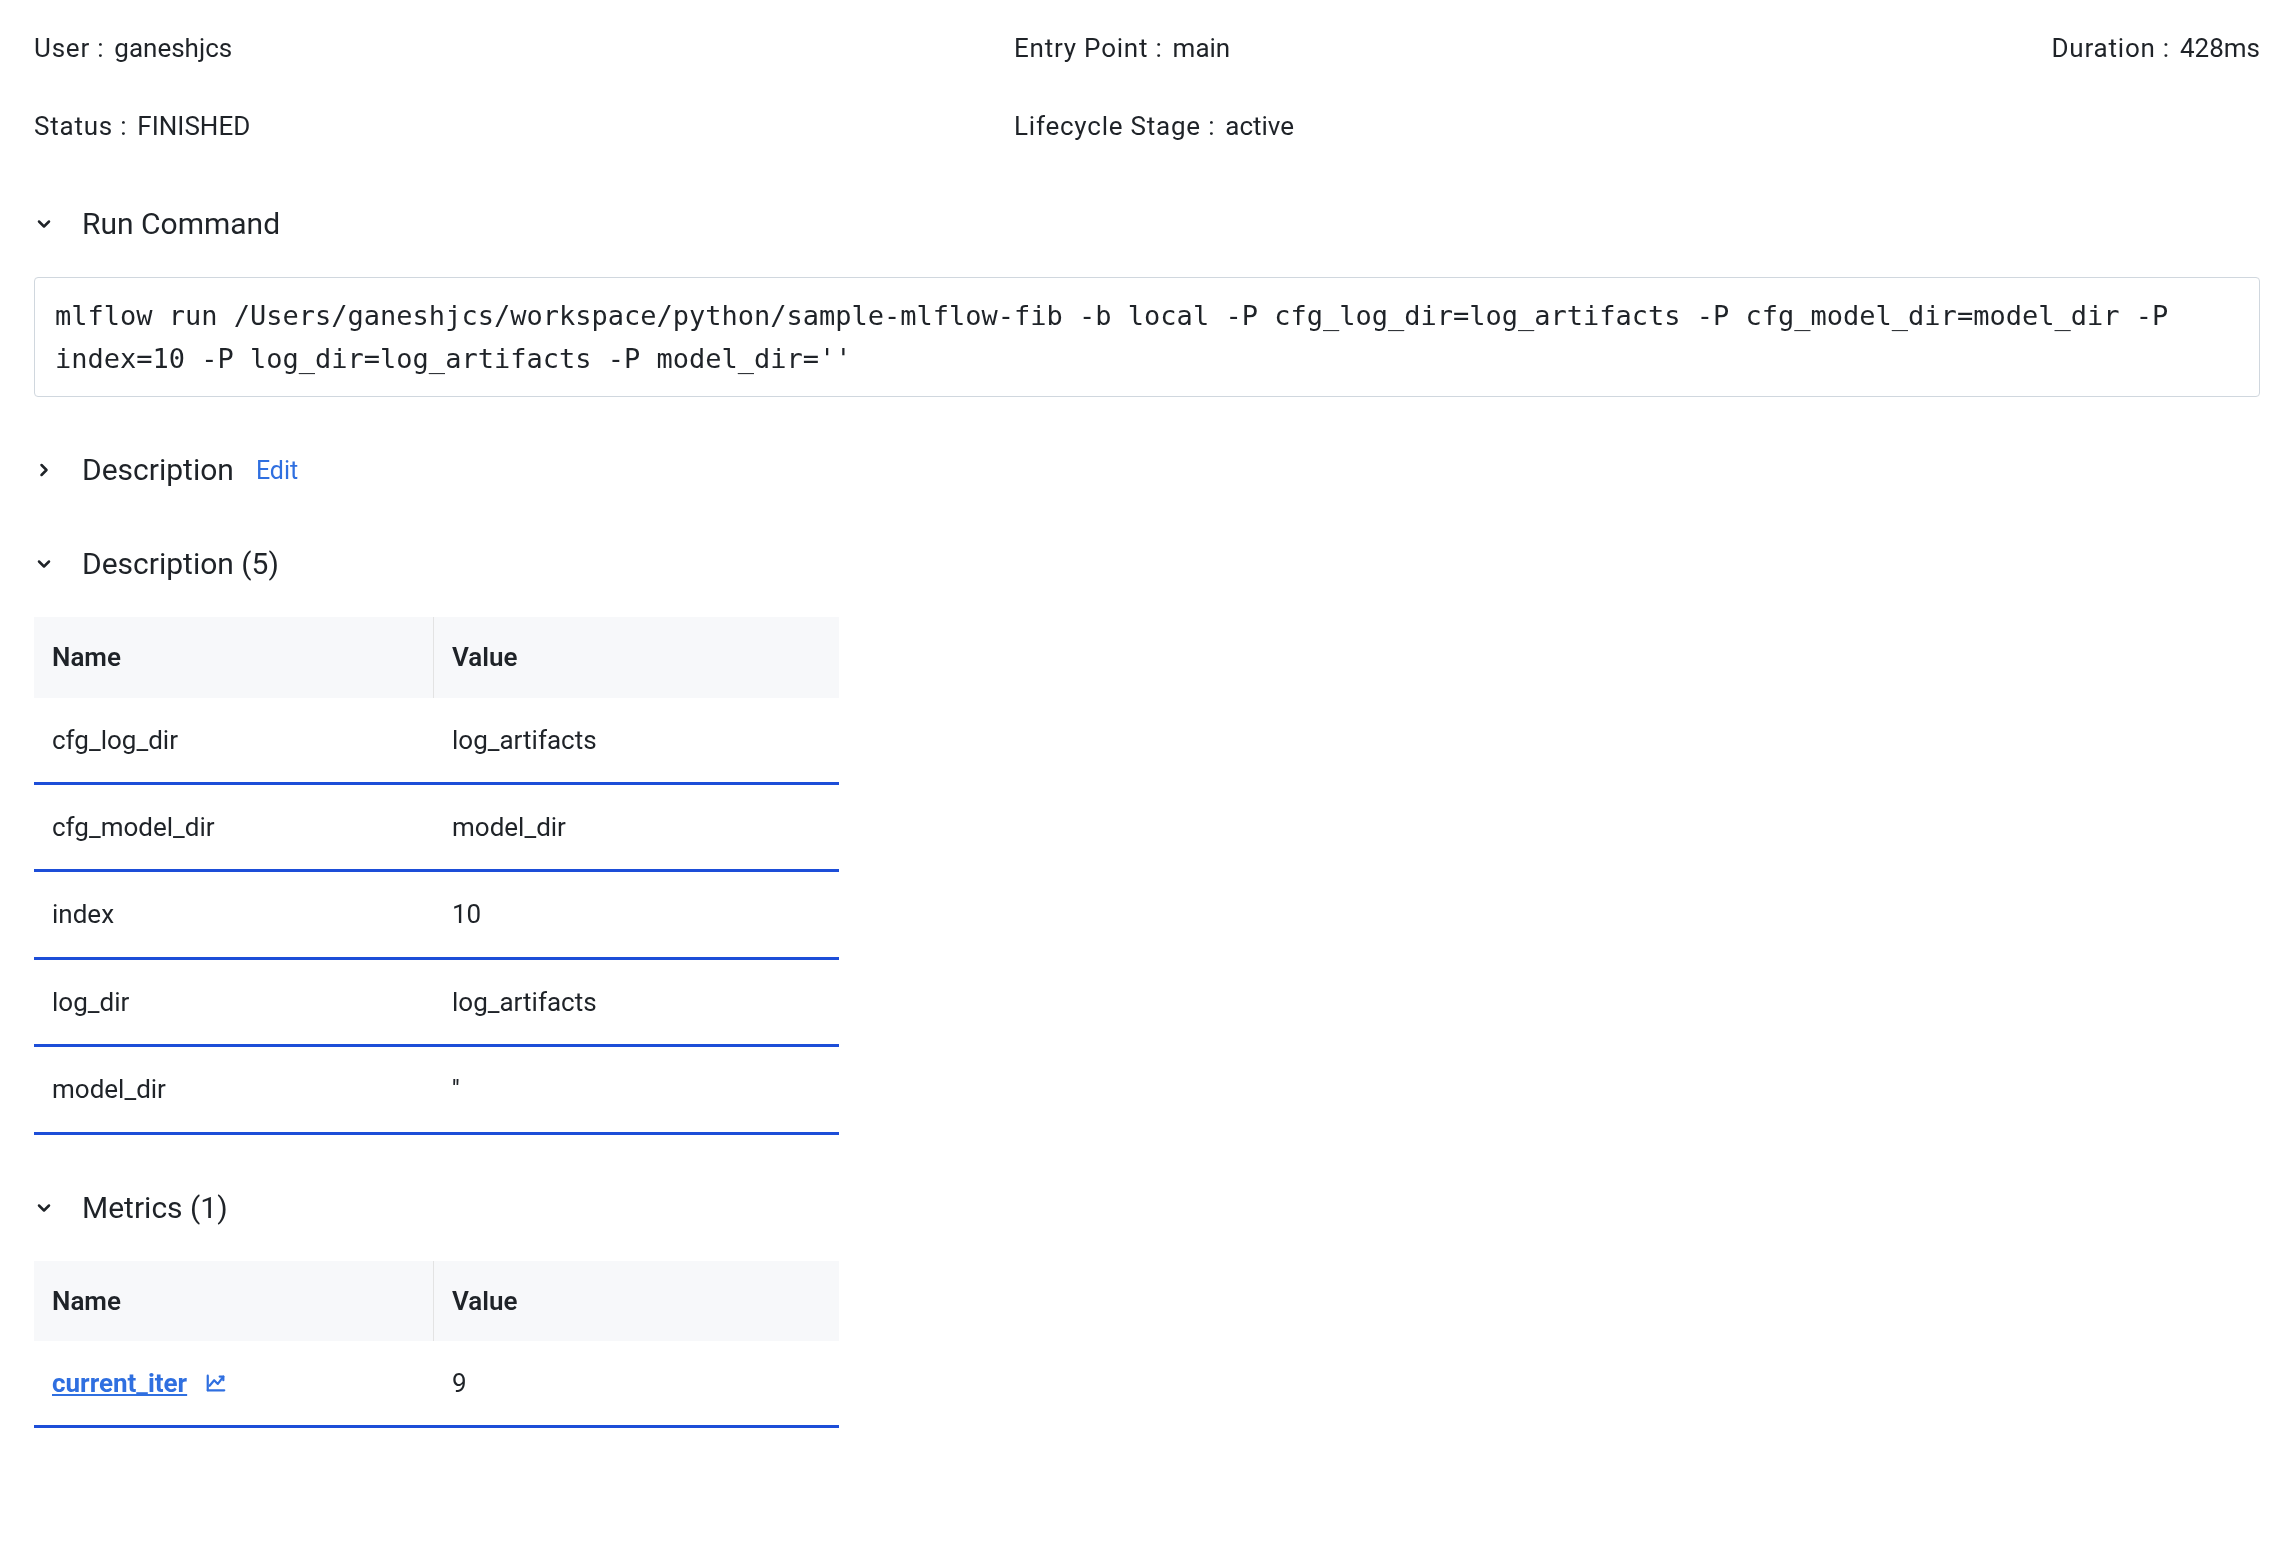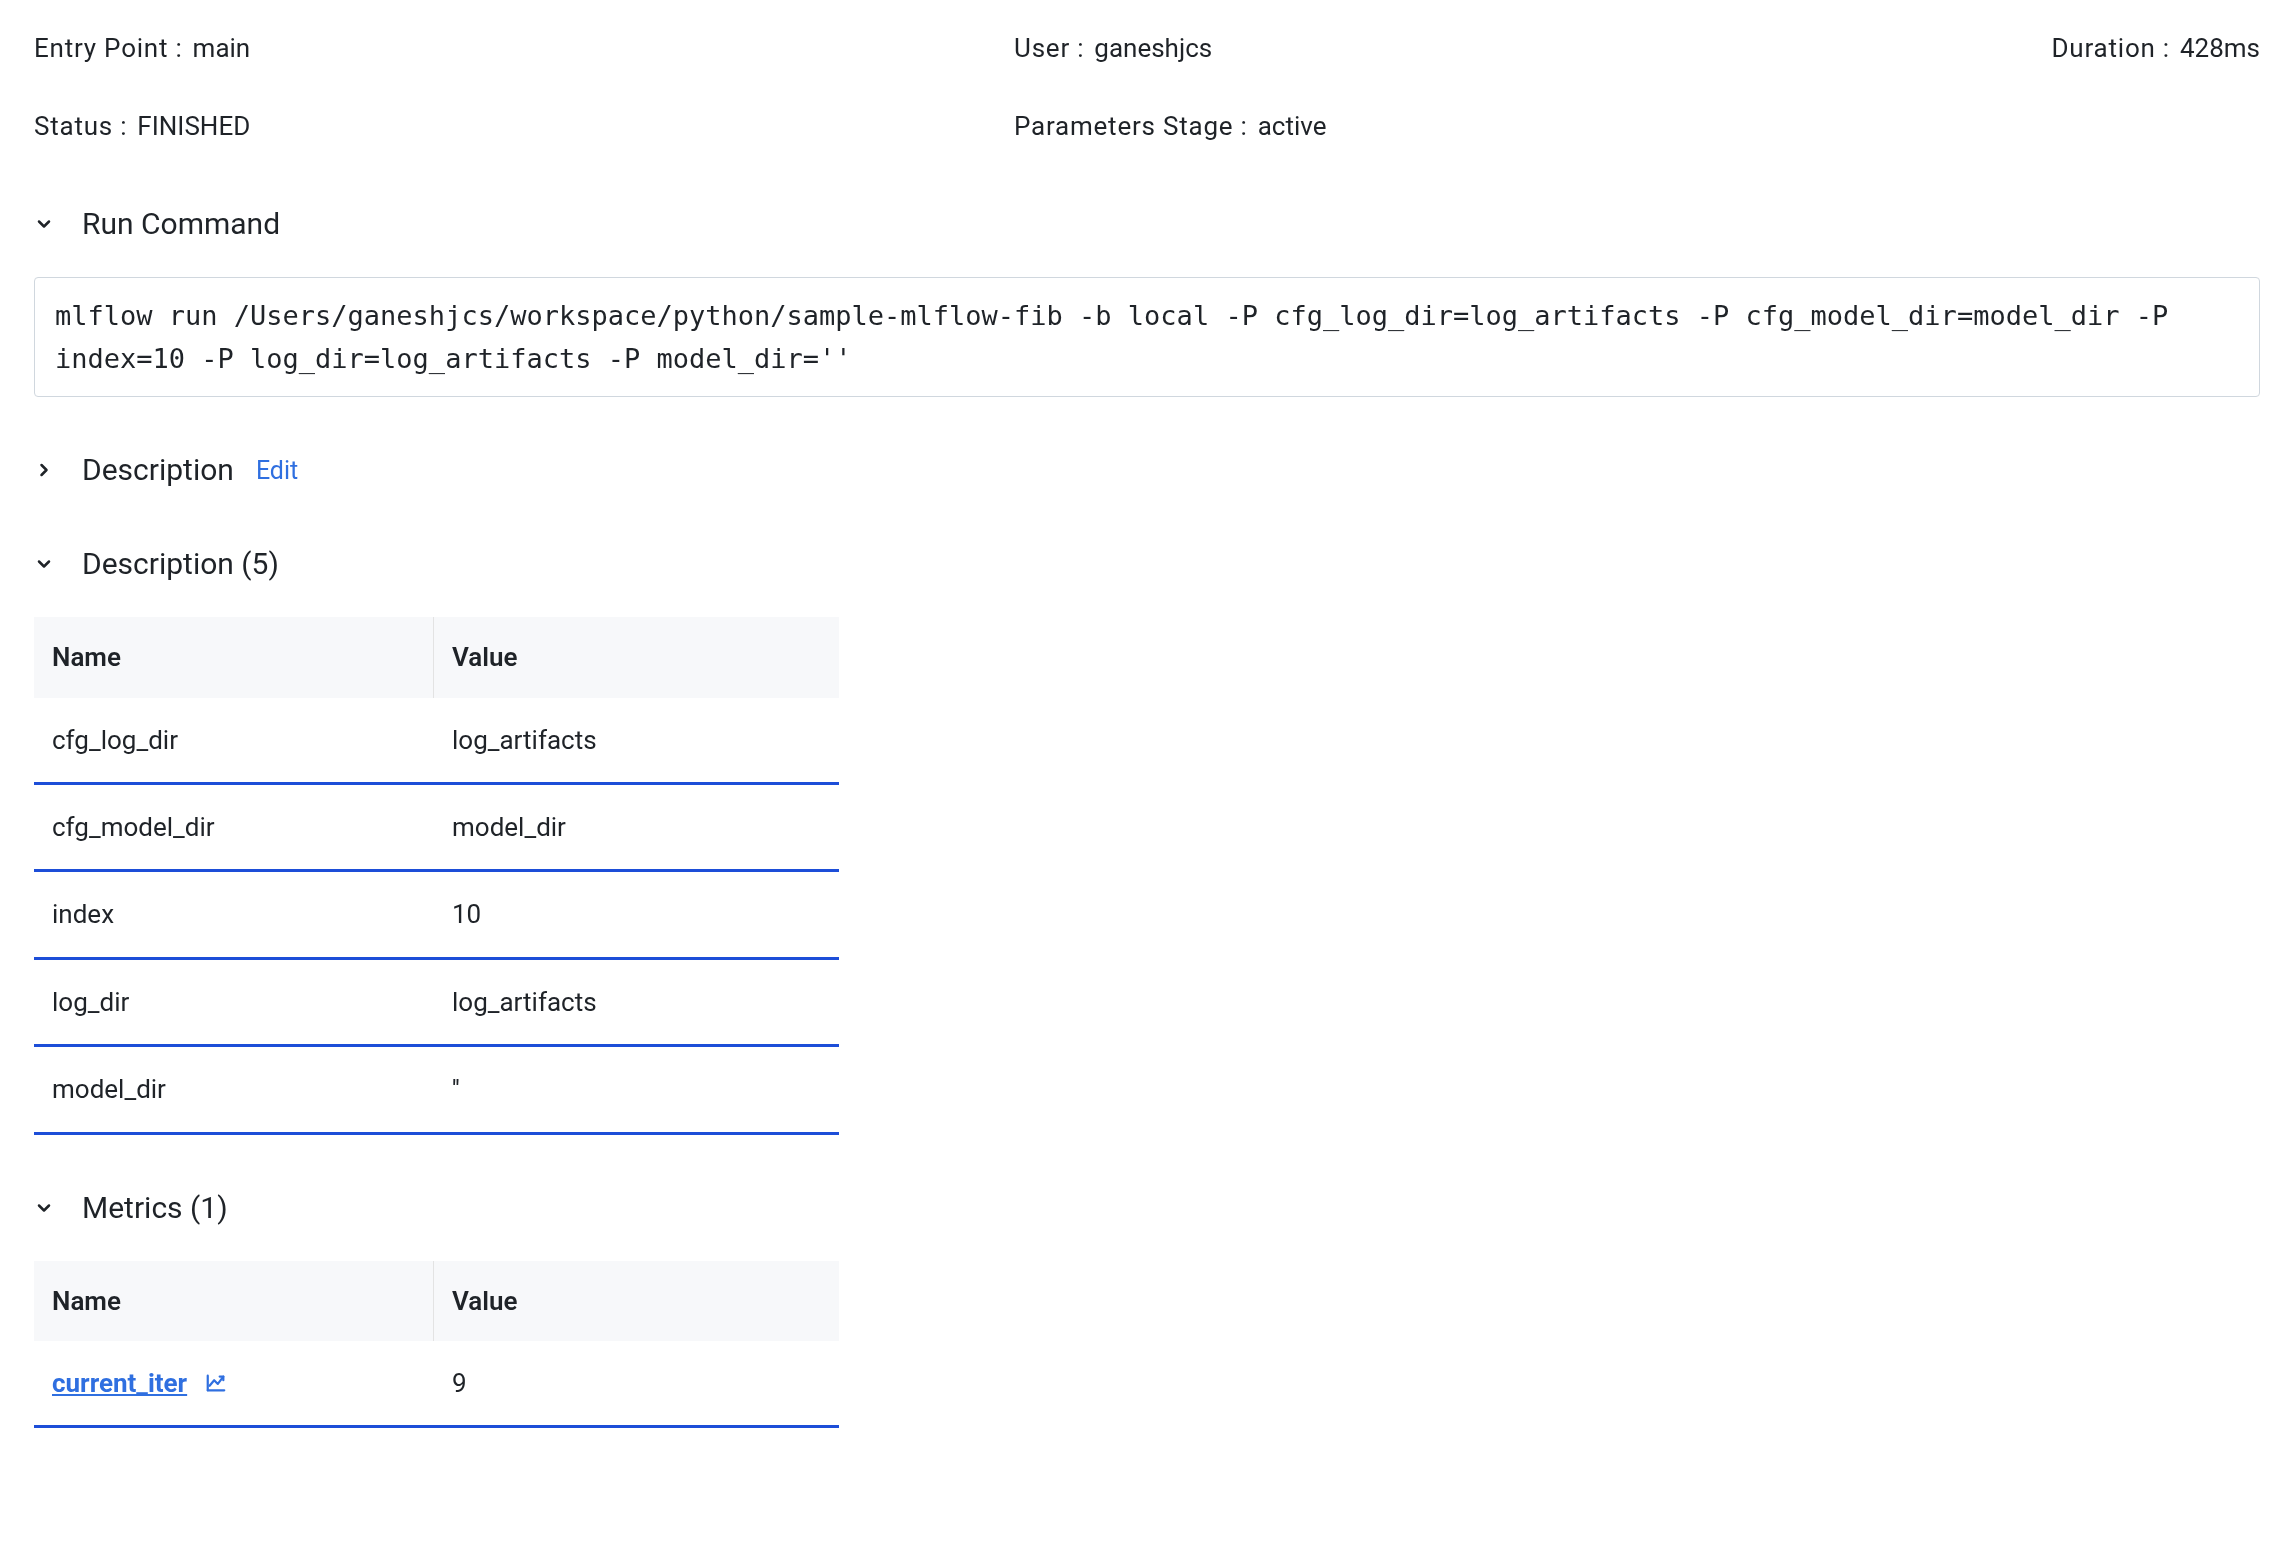--- a/index.html
+++ b/index.html
@@ -39,38 +39,38 @@
   .metric-name { display: inline-flex; align-items: center; gap: 18px; color: #2f6fe0; font-weight: bold; }
   .metric-name .chart-icon { width: 22px; height: 22px; display: inline-block; }
   .metric-name .chart-icon svg { width: 100%; height: 100%; display: block; }
 
 </style>
 </head>
 <body>
 
 <div class="meta-grid">
   <div class="meta-item">
+    <span class="meta-label">User :</span>
+    <span class="meta-value">ganeshjcs</span>
+  </div>
+  <div class="meta-item">
     <span class="meta-label">Entry Point :</span>
     <span class="meta-value">main</span>
-  </div>
-  <div class="meta-item">
-    <span class="meta-label">User :</span>
-    <span class="meta-value">ganeshjcs</span>
   </div>
   <div class="meta-item meta-right">
     <span class="meta-label">Duration :</span>
     <span class="meta-value">428ms</span>
   </div>
 
   <div class="meta-item">
     <span class="meta-label">Status :</span>
     <span class="meta-value">FINISHED</span>
   </div>
   <div class="meta-item">
-    <span class="meta-label">Parameters Stage :</span>
+    <span class="meta-label">Lifecycle Stage :</span>
     <span class="meta-value">active</span>
   </div>
   <div></div>
 </div>
 
 <div class="section">
   <div class="sec-header">
     <span class="chevron down">
       <svg viewBox="0 0 24 24" fill="none" stroke="#1f2328" stroke-width="3" stroke-linecap="round" stroke-linejoin="round">
           <polyline points="6 9 12 15 18 9"></polyline>

